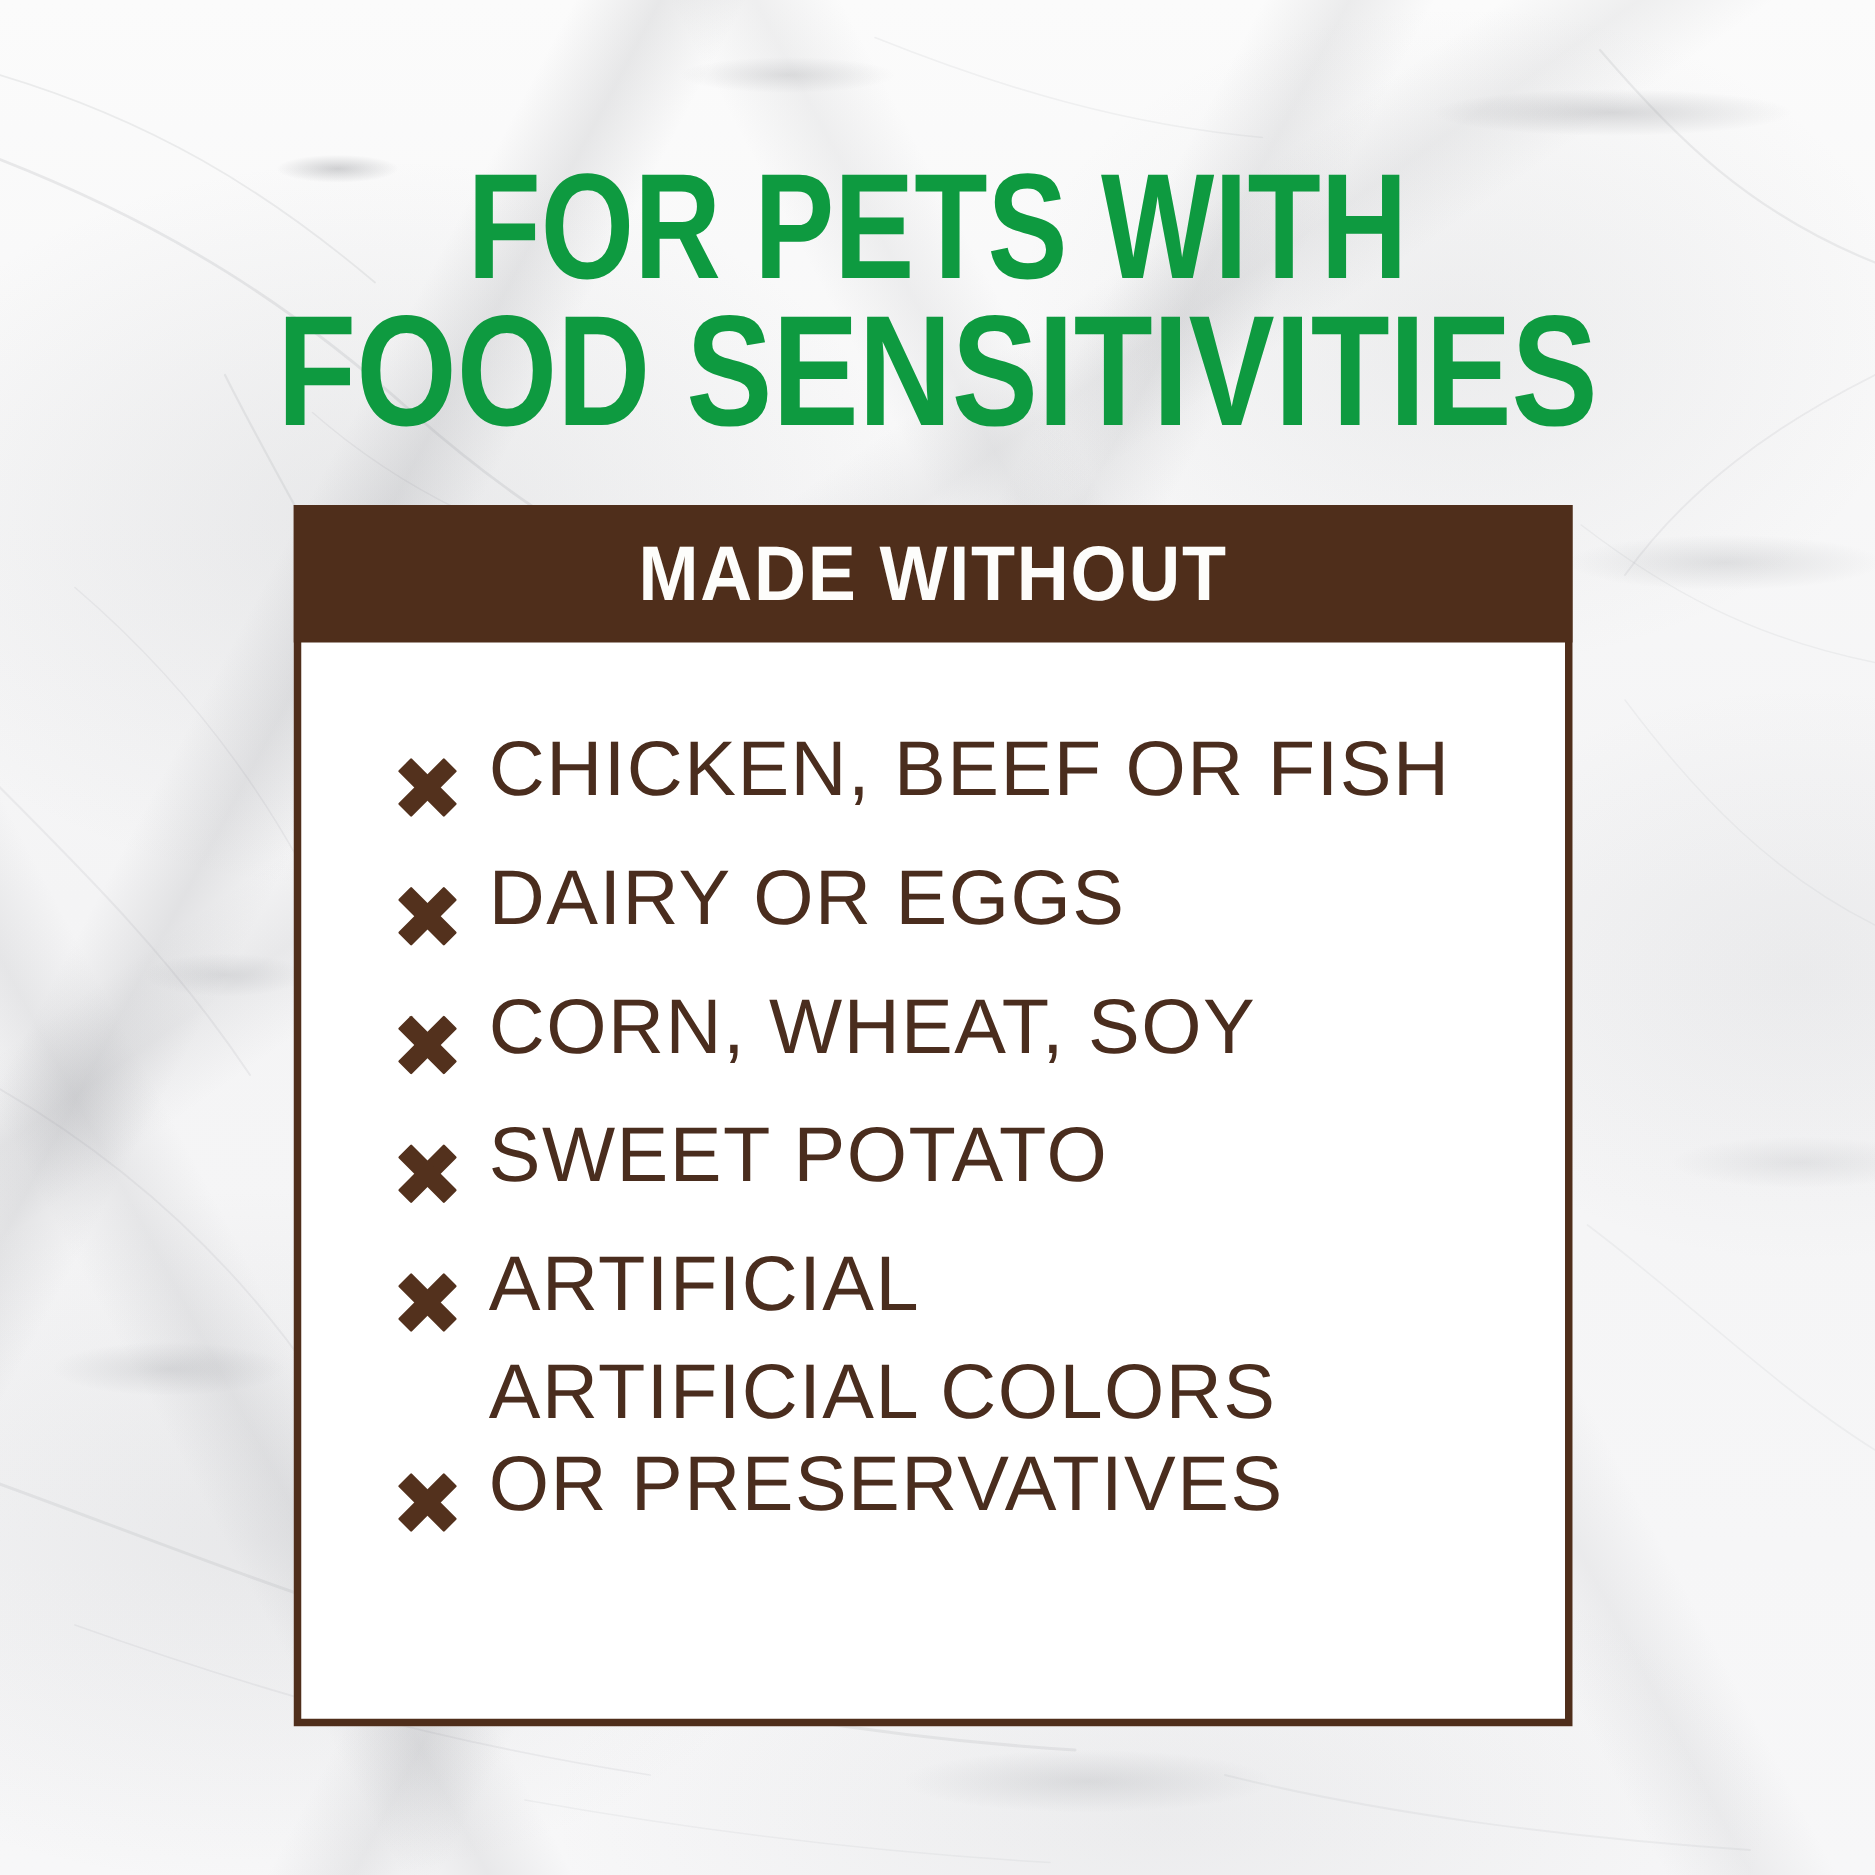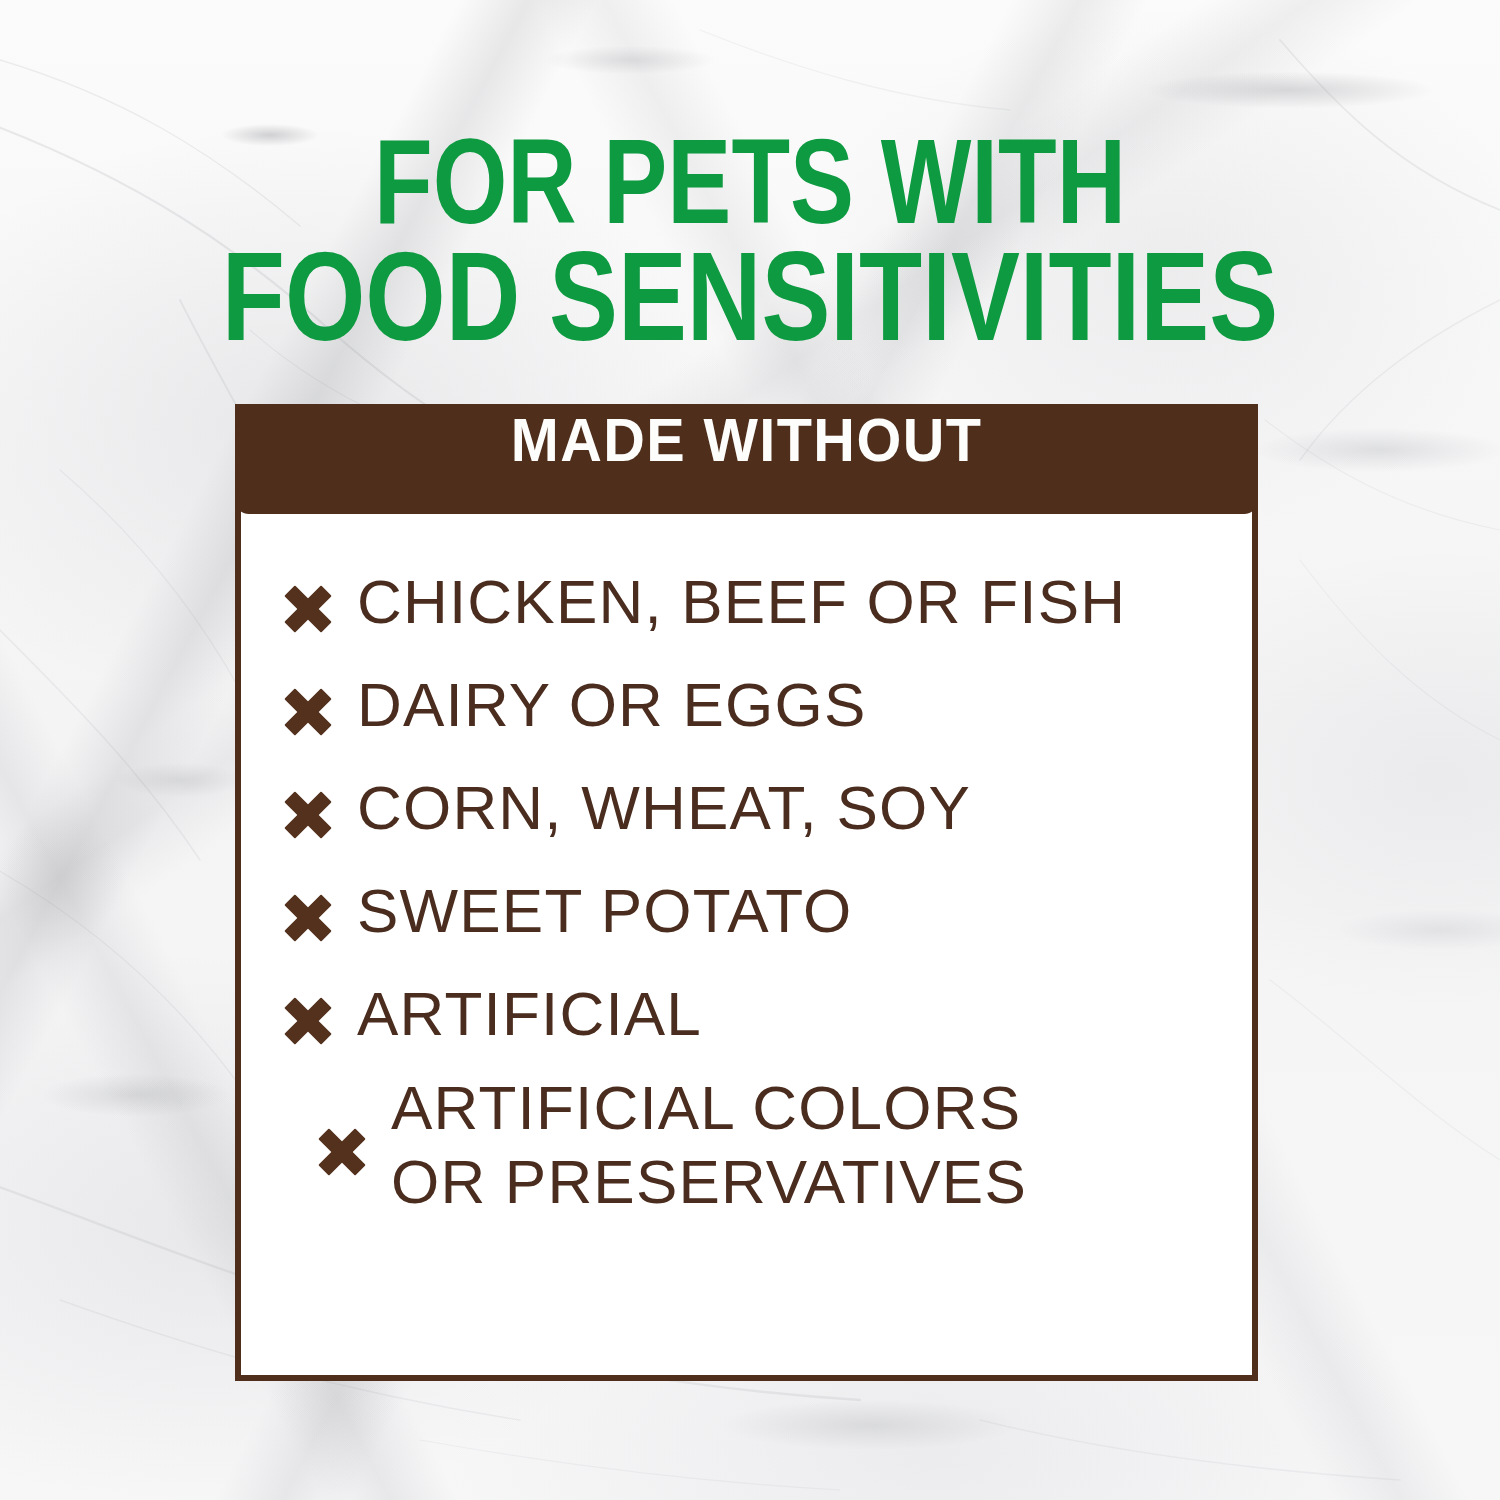--- a/index.html
+++ b/index.html
@@ -95,24 +95,23 @@
     border: 6px solid #4f2e1b;
     background: #ffffff;
     display: flex;
     flex-direction: column;
   }
   .panel-header {
     background: #4f2e1b;
     height: 110px;
     flex: 0 0 110px;
     display: flex;
-    align-items: flex-start;
+    align-items: center;
     justify-content: center;
     margin: -6px -6px 0 -6px;
-    border-radius: 14px;
   }
   .panel-header-title {
     color: #fdfdfb;
     font-family: "Liberation Sans Narrow", "Liberation Sans", sans-serif;
     font-weight: 700;
     font-size: 62px;
     letter-spacing: 1.5px;
     transform: scaleX(0.93);
     white-space: nowrap;
   }
@@ -123,27 +122,26 @@
     position: relative;
   }
 
   .made-without-list {
     list-style: none;
     margin: 0;
     padding: 0;
   }
   .list-item {
     display: flex;
-    align-items: center;
-    padding: 0 0 0 44px;
+    align-items: flex-end;
+    padding: 0 0 0 78px;
     height: 103px;
   }
   .list-item.tall {
     height: 160px;
-    margin-left: 34px;
   }
   .x-mark {
     flex: 0 0 auto;
     width: 46px;
     height: 46px;
     margin-top: 14px;
     margin-right: 26px;
     position: relative;
   }
   .x-mark::before,

